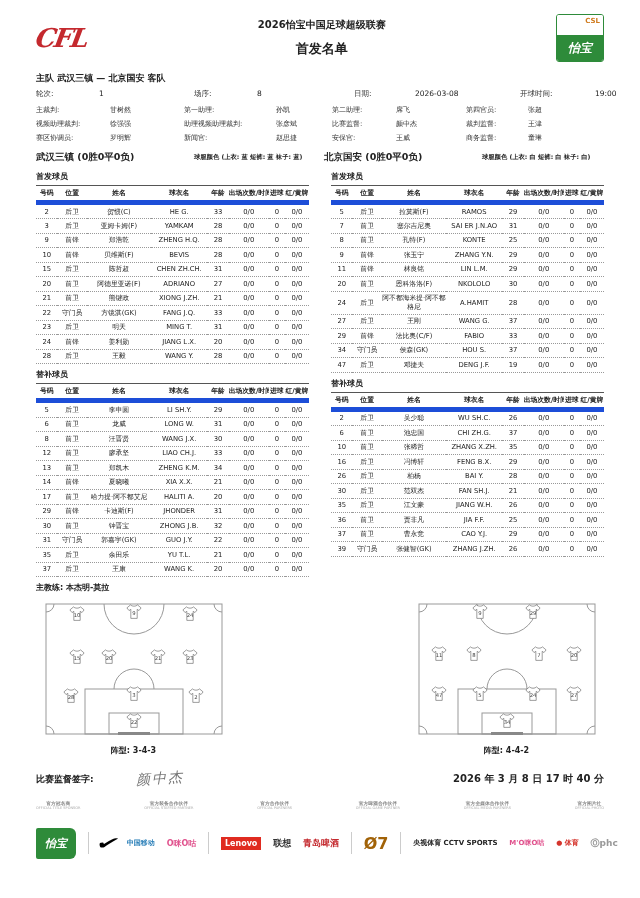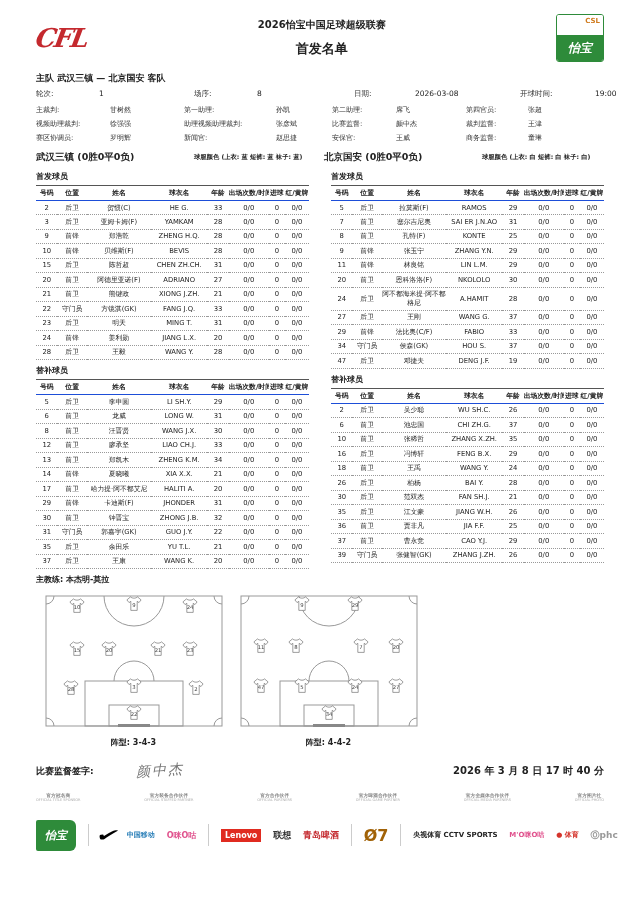--- a/index.html
+++ b/index.html
@@ -34,33 +34,33 @@
   .officials .pval{color:#333;}
   
   .teamband{display:grid;grid-template-columns:150px 1fr 150px 1fr;column-gap:8px;align-items:center;margin:4px 0 2px 0;}
   .tname{font-size:9.5px;font-weight:bold;}
   .tkit{font-size:6.3px;font-weight:bold;color:#222;}
   
   .cols{display:flex;gap:22px;}
   .col{flex:1;min-width:0;}
   .secttl{font-size:8px;font-weight:bold;margin:5px 0 3px 0;}
   table.ptable{width:100%;border-collapse:collapse;font-size:6.8px;table-layout:fixed;}
-  .ptable th{font-weight:bold;border-top:1px solid #555;border-bottom:1px solid #1d4ed8;padding:2px 0;white-space:nowrap;overflow:hidden;}
+  .ptable th{font-weight:bold;border-top:1px solid #555;border-bottom:5px solid #1d4ed8;padding:2px 0;white-space:nowrap;overflow:hidden;}
   .ptable td{text-align:center;padding:2.5px 0;border-bottom:1px dotted #999;line-height:1.25;}
   .ptable th:nth-child(1),.ptable td:nth-child(1){width:8%;}
   .ptable th:nth-child(2),.ptable td:nth-child(2){width:11%;}
   .ptable th:nth-child(3),.ptable td:nth-child(3){width:24%;}
   .ptable th:nth-child(4),.ptable td:nth-child(4){width:21%;}
   .ptable th:nth-child(5),.ptable td:nth-child(5){width:8%;}
   .ptable th:nth-child(6),.ptable td:nth-child(6){width:15%;}
   .ptable th:nth-child(7),.ptable td:nth-child(7){width:6%;}
   .ptable th:nth-child(8),.ptable td:nth-child(8){width:9%;}
   .coach{font-size:8px;font-weight:bold;margin-top:5px;}
   
-  .pitches{display:flex;justify-content:flex-start;margin-top:10px;}
+  .pitches{display:flex;justify-content:space-between;margin-top:10px;}
   .pitchwrap{width:195px;text-align:center;}
   .pitch{position:relative;width:178px;height:132px;margin:0 auto;}
   .pitch svg.field{position:absolute;left:0;top:0;}
   .jersey{position:absolute;transform:translate(-50%,-50%);}
   .formation{font-size:8px;font-weight:bold;margin-top:10px;}
   
   .legend{font-size:7.8px;font-weight:bold;margin-top:16px;}
   .sigrow{display:flex;align-items:center;margin-top:14px;gap:28px;}
   .siglbl{font-size:9px;font-weight:bold;}
   .signame{font-family:"DejaVu Serif",serif;font-style:italic;color:#777;font-size:14px;transform:rotate(-4deg);margin-left:14px;letter-spacing:2px;}
@@ -599,30 +599,20 @@
               <td>16</td>
               <td>后卫</td>
               <td>冯博轩</td>
               <td>FENG B.X.</td>
               <td>29</td>
               <td>0/0</td>
               <td>0</td>
               <td>0/0</td>
             </tr>
             <tr>
-              <td>18</td>
-              <td>前卫</td>
-              <td>王禹</td>
-              <td>WANG Y.</td>
-              <td>24</td>
-              <td>0/0</td>
-              <td>0</td>
-              <td>0/0</td>
-            </tr>
-            <tr>
               <td>26</td>
               <td>后卫</td>
               <td>柏杨</td>
               <td>BAI Y.</td>
               <td>28</td>
               <td>0/0</td>
               <td>0</td>
               <td>0/0</td>
             </tr>
             <tr>

